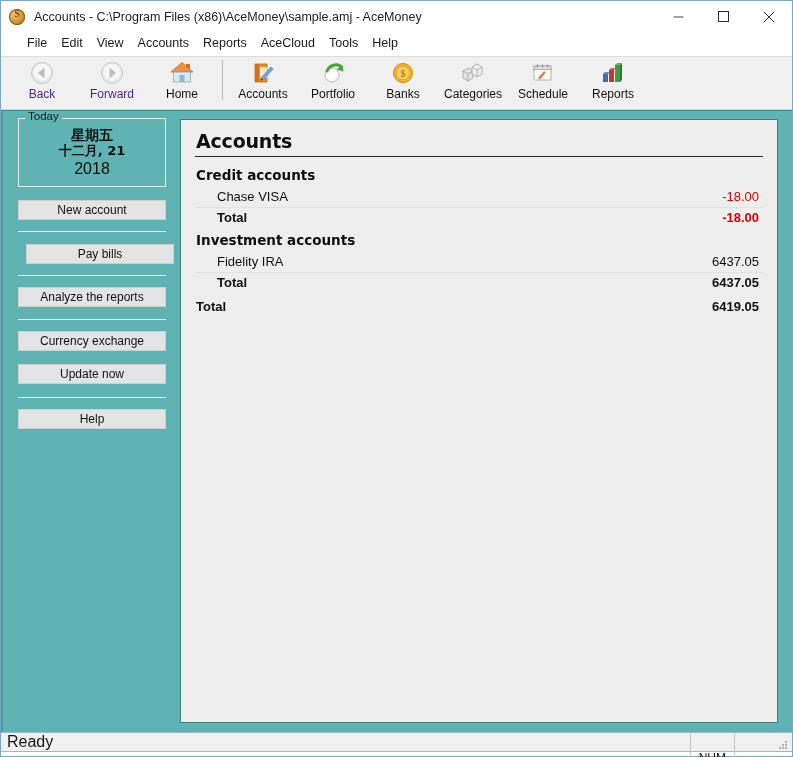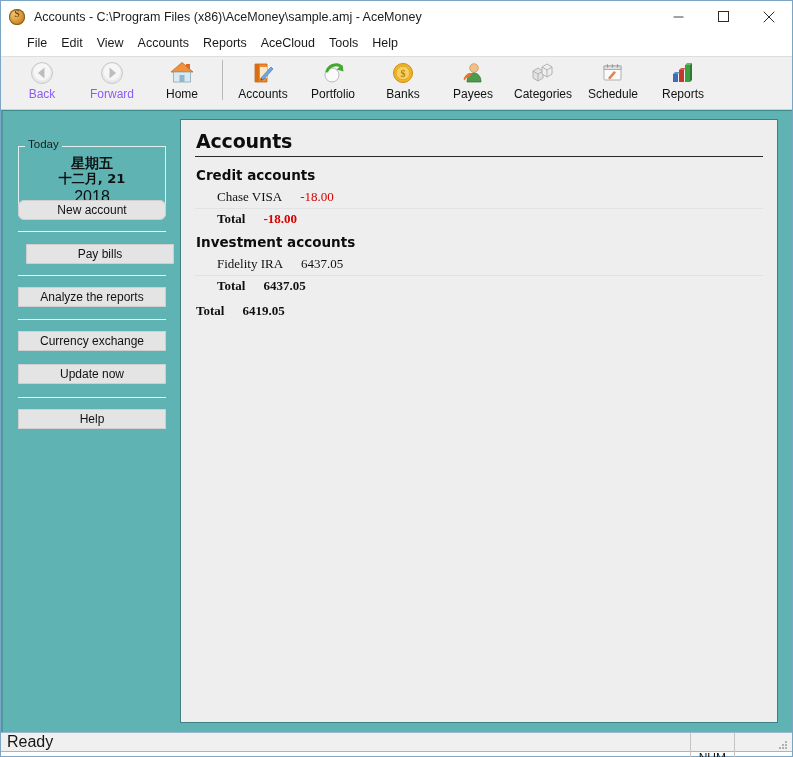--- a/index.html
+++ b/index.html
@@ -125,21 +125,21 @@
     align-items: center;
     justify-content: center;
   }
   .tb-btn .tb-label {
     font-size: 12px;
     color: #121212;
     margin-top: 2px;
     line-height: 1;
     white-space: nowrap;
   }
-  .tb-btn.disabled .tb-label { color: #8b5cf6; }
+  .tb-btn.disabled .tb-label { color: #4c1d95; }
   .tb-sep {
     width: 1px;
     height: 40px;
     background: #b9b9b9;
     margin: 3px 5px 0 5px;
     align-self: flex-start;
   }
 
   
   #client {
@@ -158,21 +158,20 @@
     left: 0; top: 0;
     width: 163px;
     height: 100%;
   }
   #today-group {
     position: absolute;
     left: 15px; top: 7px;
     width: 148px; height: 69px;
     border: 1px solid #e4f0f0;
     box-sizing: border-box;
-    margin-top: 28px;
   }
   #today-legend {
     position: absolute;
     left: 6px; top: -8px;
     background: #5fb3b3;
     padding: 0 3px;
     font-size: 11.5px;
     color: #1c1c1c;
     line-height: 1;
   }
@@ -255,27 +254,27 @@
 
   .group-header {
     font-size: 13.5px;
     font-weight: bold;
     color: #0d0d0d;
     padding: 4px 0 4px 1px;
     font-family: "DejaVu Sans", sans-serif;
   }
   .acct-row {
     display: flex;
-    justify-content: flex-start;
+    justify-content: space-between;
     align-items: baseline;
     padding: 2px 4px 3px 22px;
     border-bottom: 1px solid #e2e2e2;
     font-size: 13px;
     color: #101010;
-    font-family: Liberation Serif, serif;
+    font-family: Liberation Sans, sans-serif;
     gap: 18px;
   }
   .acct-row.total {
     font-weight: bold;
     border-bottom: none;
   }
   .acct-row.grand {
     padding-left: 1px;
     font-weight: bold;
     border-bottom: none;
@@ -429,30 +428,20 @@
       <div class="tb-icon">
         <svg width="24" height="24" viewBox="0 0 24 24">
           <circle cx="12" cy="12" r="9.5" fill="#f3b426" stroke="#c98a12" stroke-width="1"></circle>
           <circle cx="12" cy="12" r="6.8" fill="#f7cf62" stroke="#d8a41d" stroke-width="0.8"></circle>
           <text x="12" y="16" font-size="10" font-weight="bold" text-anchor="middle" fill="#b8800e" font-family="Liberation Serif, serif">$</text>
         </svg>
       </div>
       <div class="tb-label">Banks</div>
     </div>
 
-    <div class="tb-btn">
-      <div class="tb-icon">
-        <svg width="24" height="24" viewBox="0 0 24 24">
-          <circle cx="13" cy="7" r="4.3" fill="#f0c088" stroke="#c08f52" stroke-width="0.7"></circle>
-          <path d="M6 21 C6 15, 9.5 12, 13 12 C16.5 12, 20 15, 20 21 Z" fill="#4d9a4d" stroke="#2f6d2f" stroke-width="0.7"></path>
-          <path d="M2.5 18 C5 12, 9 11, 11 12.5 L8 16.5 C6.5 16, 4.5 17, 3.5 19.5 Z" fill="#e8742a"></path>
-        </svg>
-      </div>
-      <div class="tb-label">Payees</div>
-    </div>
 
     <div class="tb-btn">
       <div class="tb-icon">
         <svg width="26" height="24" viewBox="0 0 26 24">
           <path d="M3 10 L8 7 L13 10 L13 17 L8 20 L3 17 Z" fill="#e3e3e3" stroke="#a3a3a3" stroke-width="0.8"></path>
           <path d="M3 10 L8 13 L13 10" fill="none" stroke="#a3a3a3" stroke-width="0.8"></path>
           <path d="M8 13 L8 20" fill="none" stroke="#a3a3a3" stroke-width="0.8"></path>
           <path d="M12 6 L17 3 L22 6 L22 13 L17 16 L12 13 Z" fill="#efefef" stroke="#a3a3a3" stroke-width="0.8"></path>
           <path d="M12 6 L17 9 L22 6" fill="none" stroke="#a3a3a3" stroke-width="0.8"></path>
           <path d="M17 9 L17 16" fill="none" stroke="#a3a3a3" stroke-width="0.8"></path>
@@ -497,21 +486,21 @@
 
       <div id="today-group">
         <div id="today-legend">Today</div>
         <div id="today-inner">
           <div id="today-weekday">星期五</div>
           <div id="today-date">十二月, 21</div>
           <div id="today-year">2018</div>
         </div>
       </div>
 
-      <div class="side-btn" style="top:89px;border-radius:6px;">New account</div>
+      <div class="side-btn" style="top:89px;">New account</div>
       <div class="side-div" style="top:120px;"></div>
       <div class="side-btn" style="top:133px;margin-left:8px;">Pay bills</div>
       <div class="side-div" style="top:164px;"></div>
       <div class="side-btn" style="top:176px;">Analyze the reports</div>
       <div class="side-div" style="top:208px;"></div>
       <div class="side-btn" style="top:220px;">Currency exchange</div>
       <div class="side-btn" style="top:253px;">Update now</div>
       <div class="side-div" style="top:286px;"></div>
       <div class="side-btn" style="top:298px;">Help</div>
     </div>

